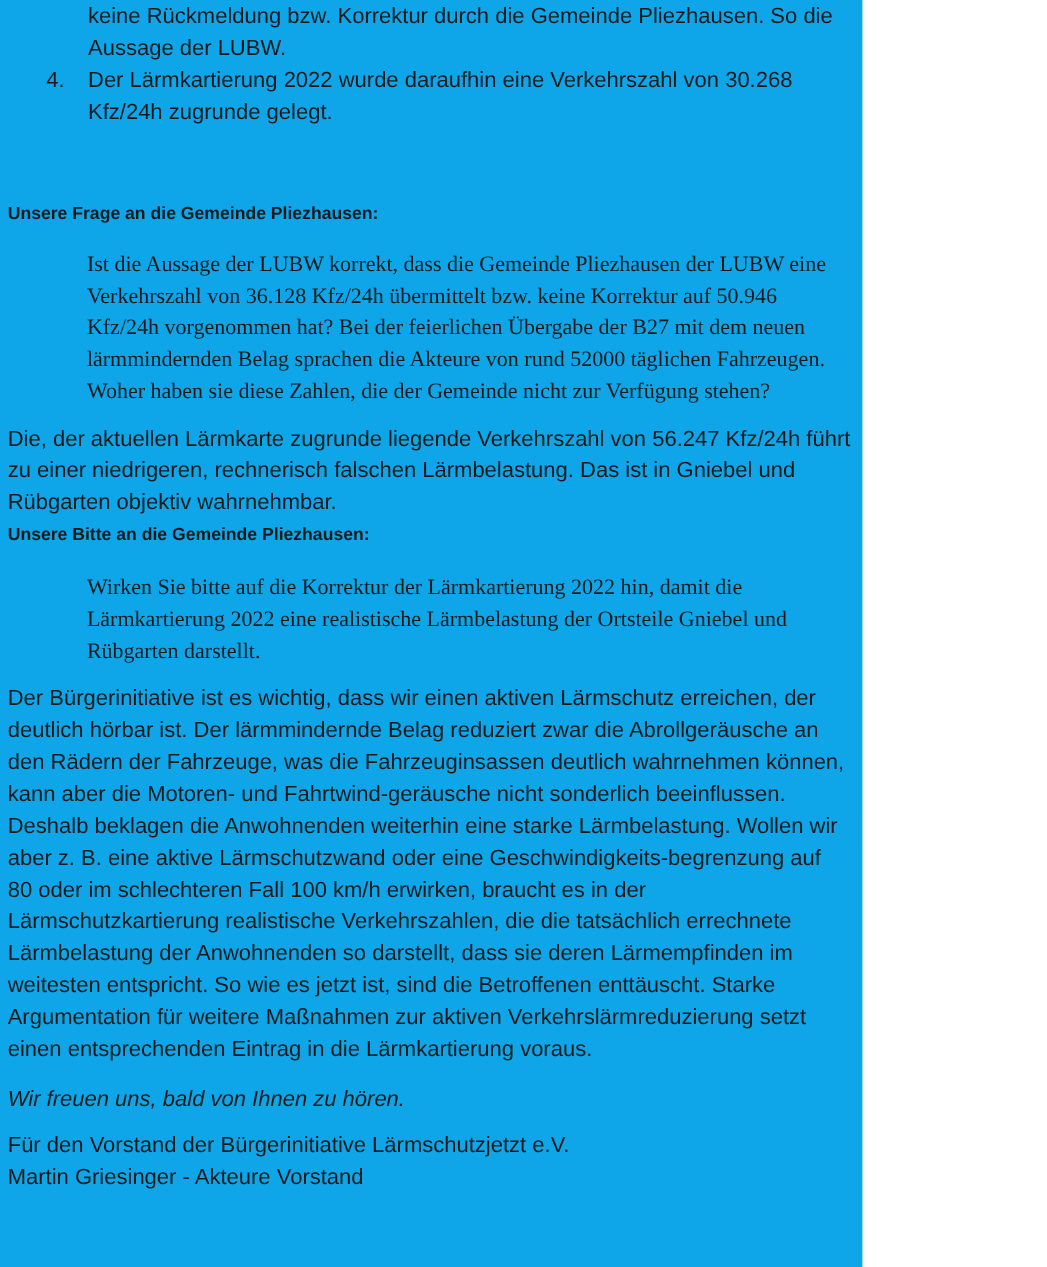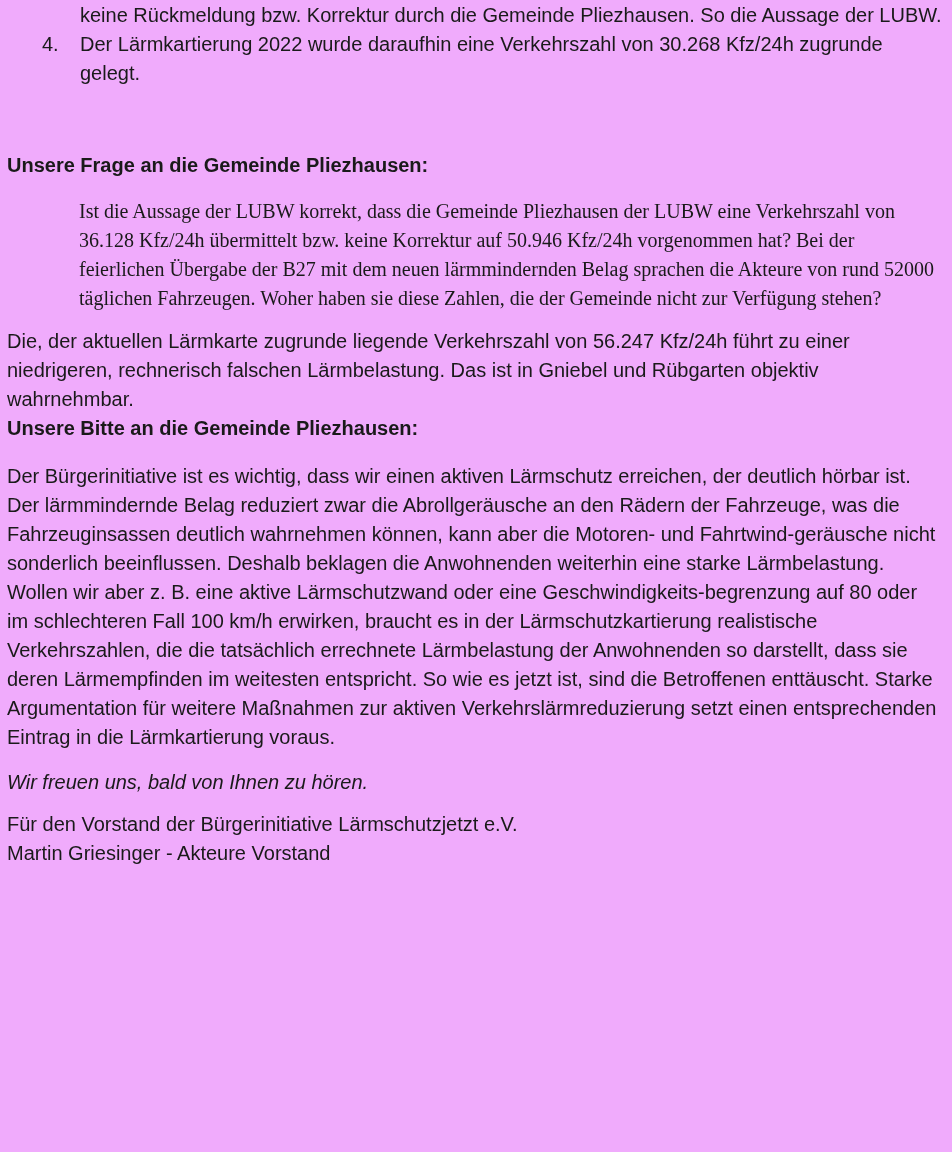--- a/index.html
+++ b/index.html
@@ -1,43 +1,43 @@
 <!DOCTYPE html>
 <html lang="de"><head>
 <meta charset="utf-8">
 <style>
   html, body {
     margin: 0;
     padding: 0;
     background: #ffffff;
   }
   .page {
-    width: 952px;
+    width: 784px;
     height: 1152px;
     box-sizing: border-box;
-    background: #f0abfc;
+    background: #0ea5e9;
     color: #1a1a1a;
     font-family: "Liberation Sans", sans-serif;
     font-size: 20px;
     line-height: 29px;
     padding: 1px 10px 0 7px;
     overflow: hidden;
   }
   p { margin: 0; }
   .list-item { display: flex; }
   .list-item .num {
     flex: 0 0 73px;
     box-sizing: border-box;
     padding-left: 35px;
   }
   .list-item .txt { flex: 1 1 auto; }
   .indent { padding-left: 72px; font-family: Liberation Serif, serif; }
   .heading {
     font-weight: bold;
-    font-size: 20px;
+    font-size: 16px;
     margin: 0;
   }
   .heading-frage { margin-top: 63px; margin-bottom: 17px; }
   .heading-bitte { margin-bottom: 19px; }
   .quote { margin-bottom: 14px; padding-right: 4px; }
   .statement { margin-top: 0; }
   .closing { margin-top: 16px; font-style: italic; }
   .signature { margin-top: 13px; }
 </style>
 </head>
@@ -57,20 +57,21 @@
 
   <p class="heading heading-frage">Unsere Frage an die Gemeinde Pliezhausen:</p>
 
   <p class="indent quote">Ist die Aussage der LUBW korrekt, dass die Gemeinde Pliezhausen der LUBW eine Verkehrszahl von 36.128 Kfz/24h übermittelt bzw. keine Korrektur auf 50.946 Kfz/24h vorgenommen hat? Bei der feierlichen Übergabe der B27 mit dem neuen lärmmindernden Belag sprachen die Akteure von rund 52000 täglichen Fahrzeugen. Woher haben sie diese Zahlen, die der Gemeinde nicht zur Verfügung stehen?</p>
 
   <p>Die, der aktuellen Lärmkarte zugrunde liegende Verkehrszahl von 56.247 Kfz/24h führt zu einer niedrigeren, rechnerisch falschen Lärmbelastung. Das ist in Gniebel und Rübgarten objektiv wahrnehmbar.</p>
 
 
   <p class="heading heading-bitte">Unsere Bitte an die Gemeinde Pliezhausen:</p>
 
+  <p class="indent quote">Wirken Sie bitte auf die Korrektur der Lärmkartierung 2022 hin, damit die Lärmkartierung 2022 eine realistische Lärmbelastung der Ortsteile Gniebel und Rübgarten darstellt.</p>
 
   <p class="statement">Der Bürgerinitiative ist es wichtig, dass wir einen aktiven Lärmschutz erreichen, der deutlich hörbar ist. Der lärmmindernde Belag reduziert zwar die Abrollgeräusche an den Rädern der Fahrzeuge, was die Fahrzeuginsassen deutlich wahrnehmen können, kann aber die Motoren- und Fahrtwind-geräusche nicht sonderlich beeinflussen. Deshalb beklagen die Anwohnenden weiterhin eine starke Lärmbelastung. Wollen wir aber z. B. eine aktive Lärmschutzwand oder eine Geschwindigkeits-begrenzung auf 80 oder im schlechteren Fall 100 km/h erwirken, braucht es in der Lärmschutzkartierung realistische Verkehrszahlen, die die tatsächlich errechnete Lärmbelastung der Anwohnenden so darstellt, dass sie deren Lärmempfinden im weitesten entspricht. So wie es jetzt ist, sind die Betroffenen enttäuscht. Starke Argumentation für weitere Maßnahmen zur aktiven Verkehrslärmreduzierung setzt einen entsprechenden Eintrag in die Lärmkartierung voraus.</p>
 
   <p class="closing">Wir freuen uns, bald von Ihnen zu hören.</p>
 
   <p class="signature">Für den Vorstand der Bürgerinitiative Lärmschutzjetzt e.V.</p>
 
   <p>Martin Griesinger - Akteure Vorstand</p>
 
 </div>

